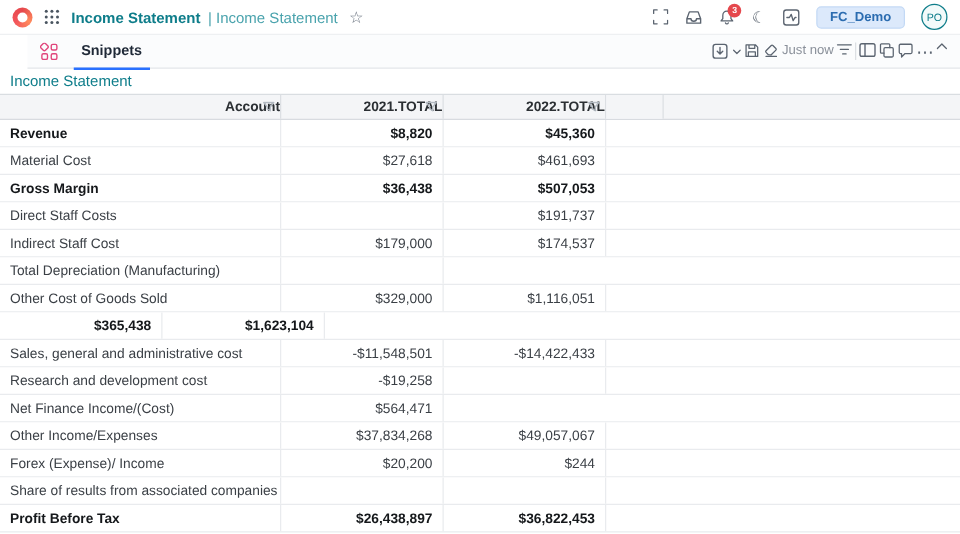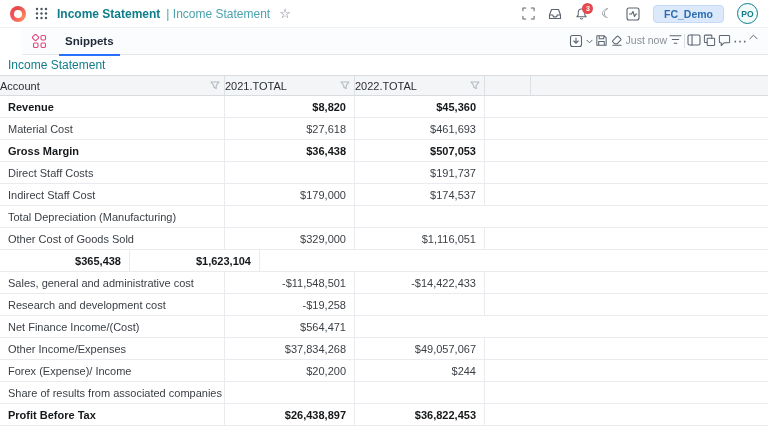--- a/index.html
+++ b/index.html
@@ -25,21 +25,21 @@
   .tb-right { margin-left:auto; display:flex; align-items:center; gap:13px; }
   .bell-wrap { position:relative; }
   .badge { position:absolute; top:-4px; right:-5px; min-width:11px; height:11px;
     border-radius:6px; background:#e5484d; color:#fff; font-size:7px; font-weight:bold;
     display:flex; align-items:center; justify-content:center; padding:0 2px; }
   .moon { font-size:13px; color:#5b6470; }
   .env-pill { height:18px; display:flex; align-items:center; padding:0 10px;
     background:#dce9fb; border:1px solid #c3d9f5; border-radius:4px;
     font-size:10.5px; color:#2b6cb0; font-weight:bold; cursor:pointer; }
   .avatar { width:21px; height:21px; border-radius:50%; background:#f2fafa;
-    border:1.5px solid #0e7d8a; color:#0e7d8a; font-size:8.5px; font-weight:bold;
+    border:1.5px solid #0e7d8a; color:#0e7d8a; font-size:8.5px; font-weight:normal;
     display:flex; align-items:center; justify-content:center; cursor:pointer; }
 
   
   .toolbar { height:27px; display:flex; align-items:center; padding:0 10px;
     background:#fbfcfd; border-bottom:1px solid #e3e6ea;margin-left:22px; }
   .snippets-ic { color:#e0457b; margin-right:12px; }
   .tab { position:relative; height:27px; display:flex; align-items:center;
     padding:0 6px; font-size:11.5px; font-weight:bold; color:#1f2937; cursor:pointer; }
   .tab::after { content:""; position:absolute; left:0; right:0; bottom:-1px;
     height:2px; background:#2970ff; }
@@ -49,22 +49,22 @@
   .vdiv { width:1px; height:14px; background:#dcdfe3; }
   .more { font-size:14px; color:#5b6470; cursor:pointer; }
 
   
   .section-title { height:21px; display:flex; align-items:flex-end; padding:0 8px 3px;
     font-size:12px; color:#0e7d8a; border-bottom:1px solid #d9dde1; }
 
   
   .table { font-size:11px; color:#3a3f45; }
   .thead { display:flex; height:20px; background:#f4f5f7; border-bottom:1px solid #d8dbe0; }
-  .th { position:relative; display:flex; align-items:center; justify-content:flex-start;
-    font-weight:normal; color:#2b2f33; border-right:1px solid #dcdfe3; cursor:pointer; }
+  .th { position:relative; display:flex; align-items:center; justify-content:flex-end;
+    font-weight:bold; color:#2b2f33; border-right:1px solid #dcdfe3; cursor:pointer; }
   .th .funnel { position:absolute; right:4px; color:#b3bac2; }
   .col-acc { width:225px; }
   .col-num { width:130px; }
   .th-spacer { width:46px; background:#f4f5f7; border-right:1px solid #dcdfe3; }
   .trow { display:flex; height:22px; border-bottom:1px solid #e9ebee; background:#fff; }
   .cell { display:flex; align-items:center; border-right:1px solid #e9ebee; }
   .cell.acc { width:225px; padding-left:8px; }
   .cell.num { width:130px; justify-content:flex-end; padding-right:8px;text-align:center; }
   .trow.bold .cell { font-weight:bold; color:#15181b; }
 </style>

